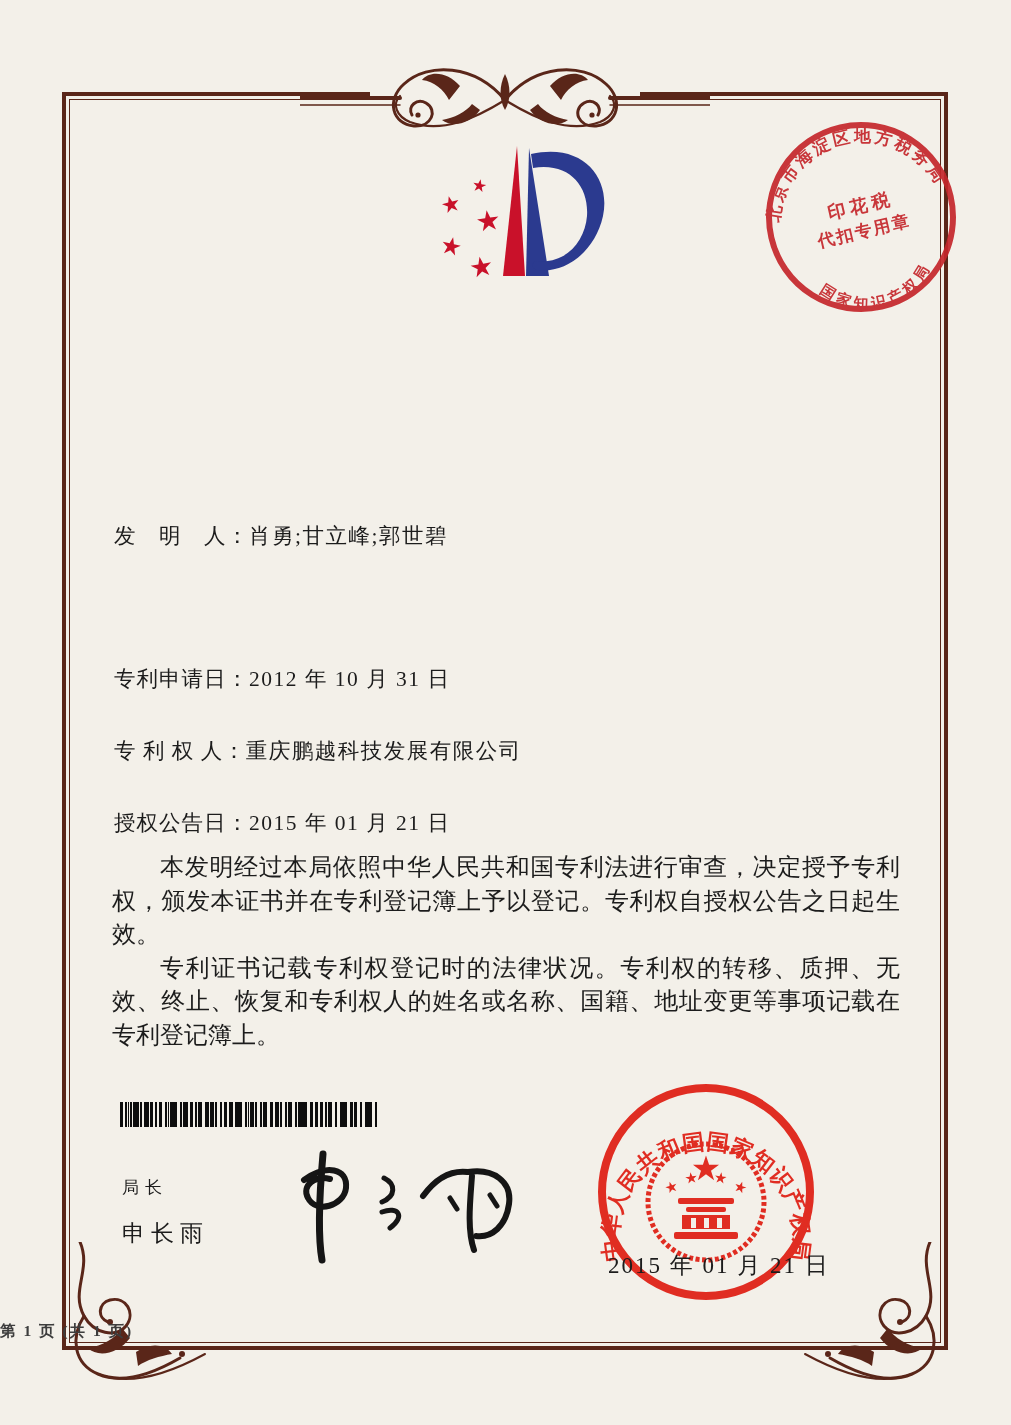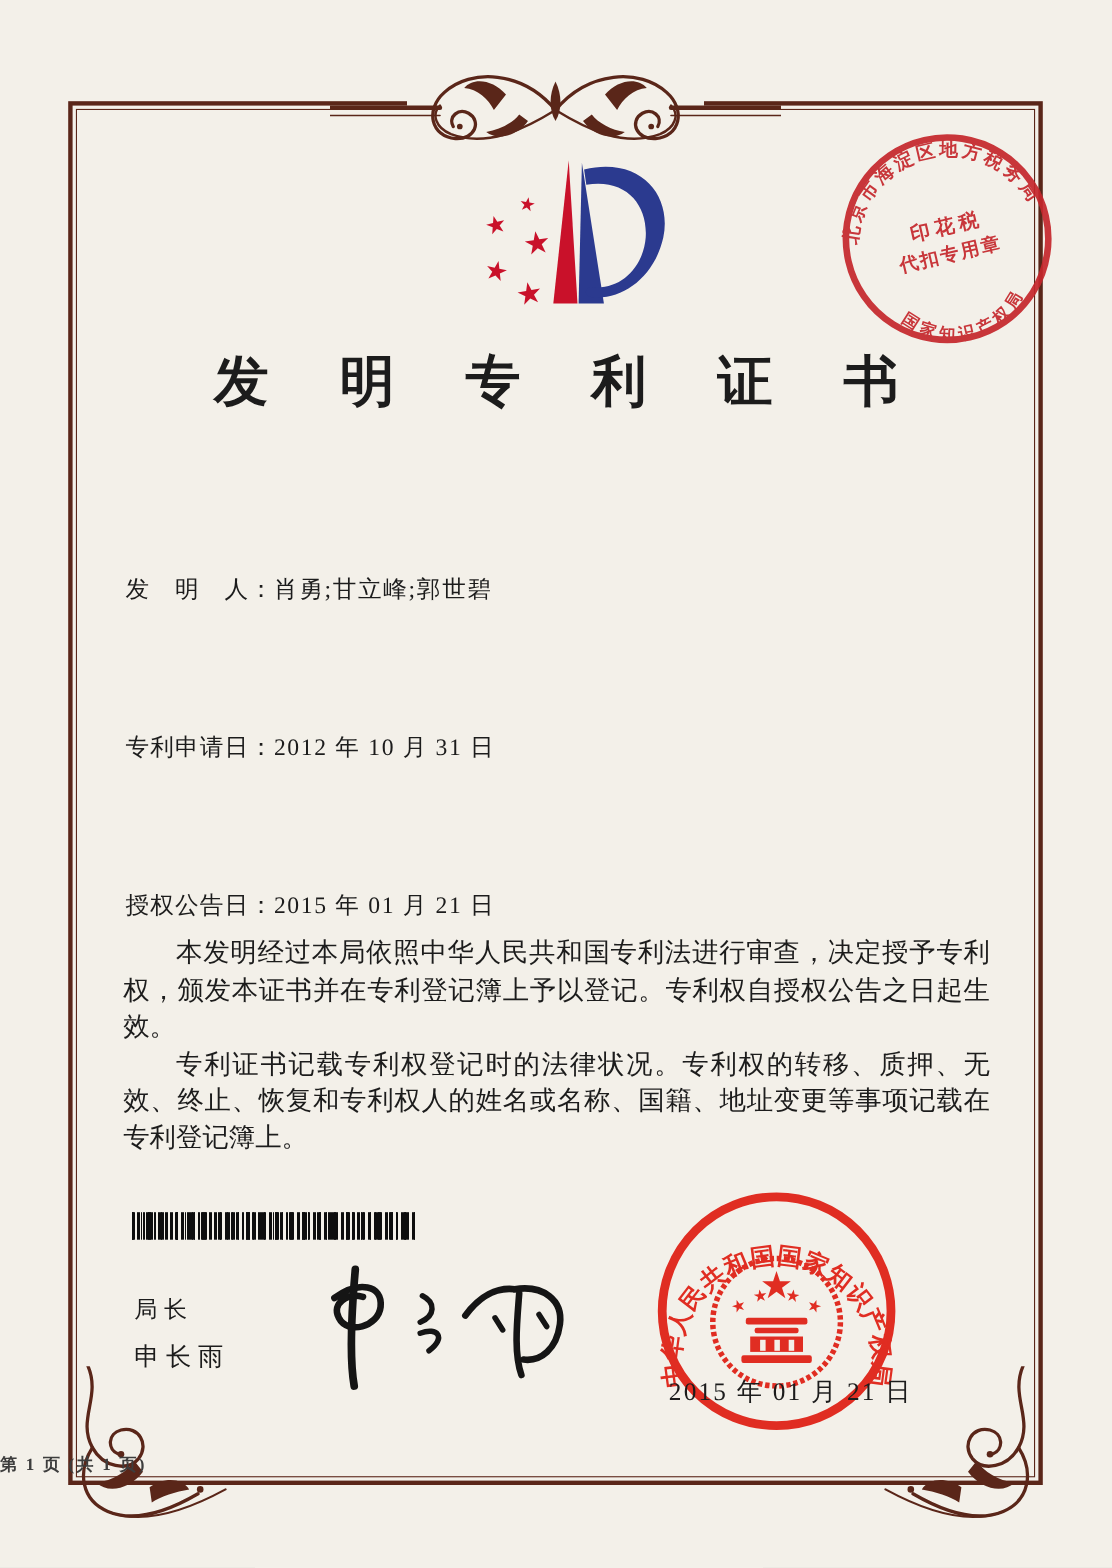--- a/index.html
+++ b/index.html
@@ -42,21 +42,21 @@
   .body-text p{text-indent:2em;}
   
   .barcode{position:absolute;left:120px;top:1102px;width:258px;height:25px;
     background-image:
       repeating-linear-gradient(90deg,#0d0d0d 0 2px,transparent 2px 5px),
       repeating-linear-gradient(90deg,#0d0d0d 0 1px,transparent 1px 8px),
       repeating-linear-gradient(90deg,#0d0d0d 0 3px,transparent 3px 13px),
       repeating-linear-gradient(90deg,transparent 0 17px,#0d0d0d 17px 19px,transparent 19px 23px);
   }
   
-  .signer-title{position:absolute;left:122px;top:1176px;font-size:21px;letter-spacing:6px;text-align:right;}
+  .signer-title{position:absolute;left:122px;top:1176px;font-size:17px;letter-spacing:6px;text-align:right;}
   .signer-name{position:absolute;left:122px;top:1218px;font-size:23px;letter-spacing:6px;}
   .signature{position:absolute;left:268px;top:1148px;width:265px;height:125px;}
   
   .office-seal{position:absolute;left:594px;top:1080px;width:224px;height:224px;opacity:.95;}
   .seal-date{position:absolute;left:608px;top:1250px;width:220px;font-size:23px;
     letter-spacing:2px;white-space:nowrap;}
   
   .footer{position:absolute;left:0;top:1321px;width:100%;text-align:left;
     font-size:15.5px;color:#3d3d3d;letter-spacing:2px;font-weight:bold;}
   svg text{font-family:"Liberation Serif","DejaVu Serif",serif;}
@@ -137,27 +137,29 @@
     <text fill="#c5272c" font-size="17" font-weight="bold" letter-spacing="3">
       <textPath href="#taxArcTop" startOffset="50%" text-anchor="middle">北京市海淀区地方税务局</textPath>
     </text>
     <text fill="#c5272c" font-size="15" font-weight="bold" letter-spacing="4">
       <textPath href="#taxArcBottom" startOffset="50%" text-anchor="middle">国家知识产权局</textPath>
     </text>
     <text x="101" y="96" text-anchor="middle" fill="#c5272c" font-size="18" font-weight="bold">印 花 税</text>
     <text x="101" y="121" text-anchor="middle" fill="#c5272c" font-size="17" font-weight="bold" letter-spacing="2">代扣专用章</text>
   </svg>
 
-  <div class="page-title">发 明 专 利 证 书</div>
 
   <div class="field-row fr1">
     <span class="field-label">发　明　人：</span><span class="field-value">肖勇;甘立峰;郭世碧</span>
   </div>
   <div class="field-row fr3">
     <span class="field-label">专利申请日：</span><span class="field-value">2012 年 10 月 31 日</span>
+  </div>
+  <div class="field-row fr4">
+    <span class="field-label">专 利 权 人：</span><span class="field-value">重庆鹏越科技发展有限公司</span>
   </div>
   <div class="field-row fr5">
     <span class="field-label">授权公告日：</span><span class="field-value">2015 年 01 月 21 日</span>
   </div>
 
   <div class="body-text">
     <p>本发明经过本局依照中华人民共和国专利法进行审查，决定授予专利权，颁发本证书并在专利登记簿上予以登记。专利权自授权公告之日起生效。</p>
     <p>专利证书记载专利权登记时的法律状况。专利权的转移、质押、无效、终止、恢复和专利权人的姓名或名称、国籍、地址变更等事项记载在专利登记簿上。</p>
   </div>
 

